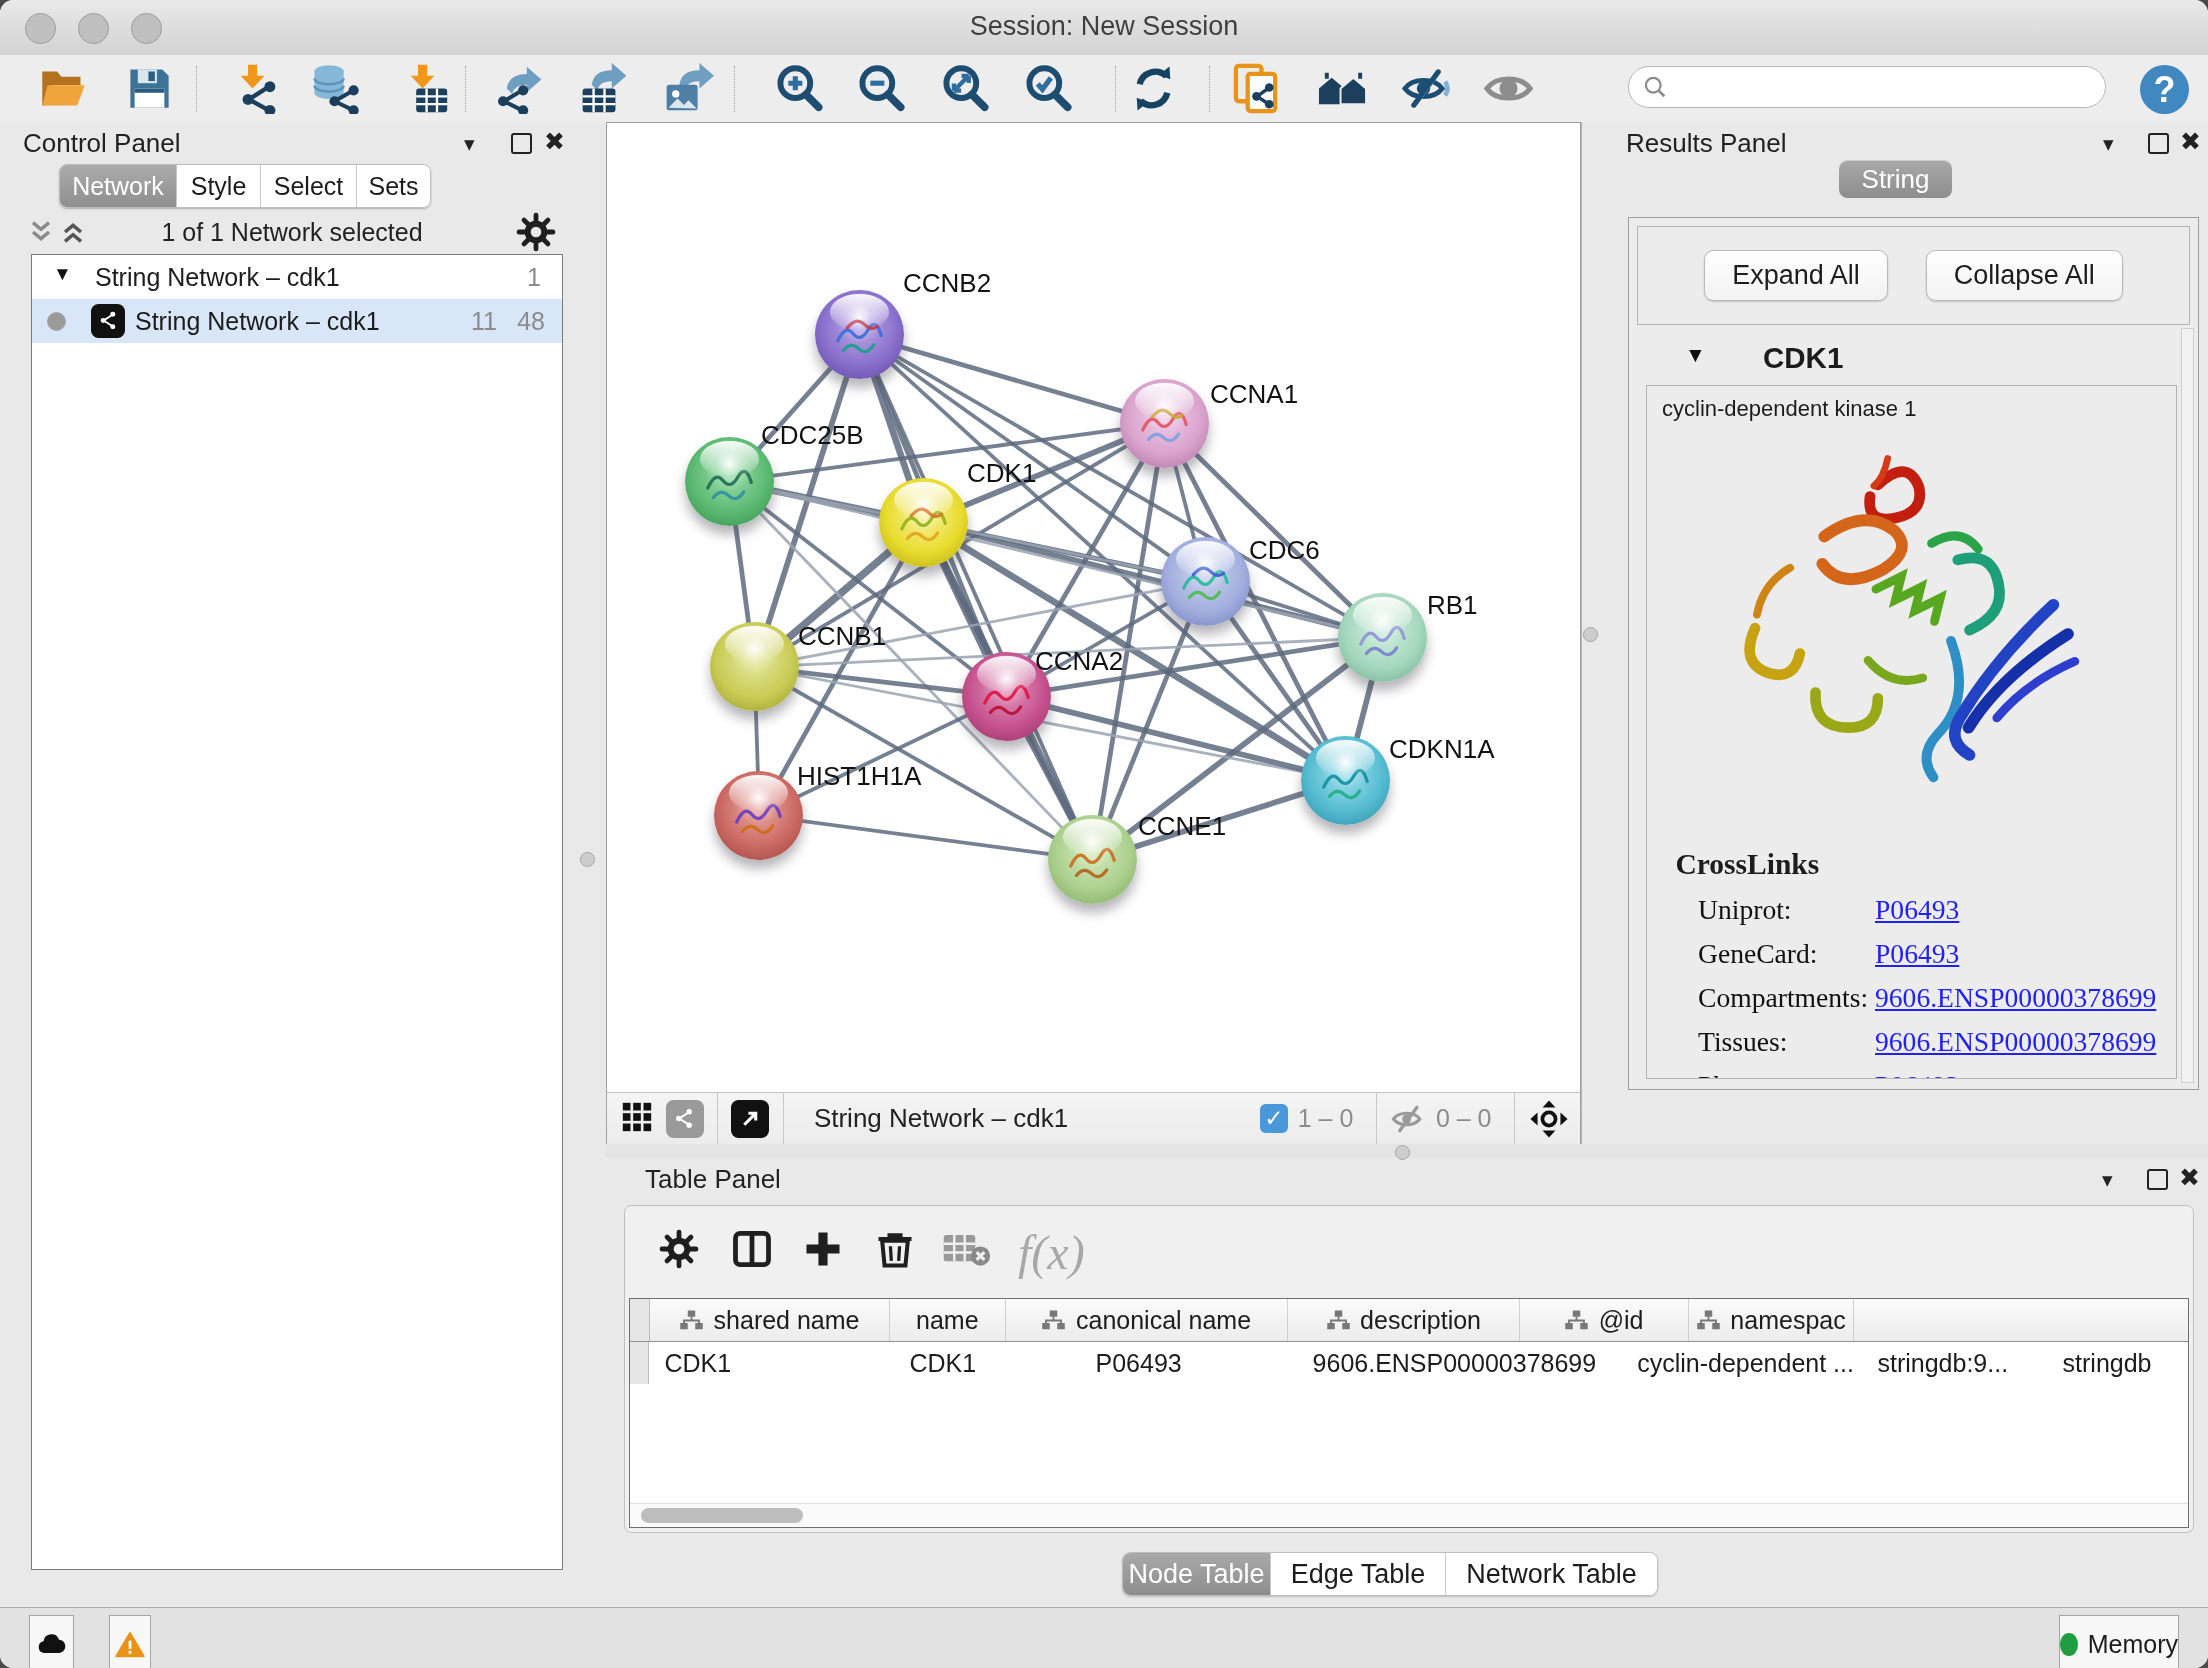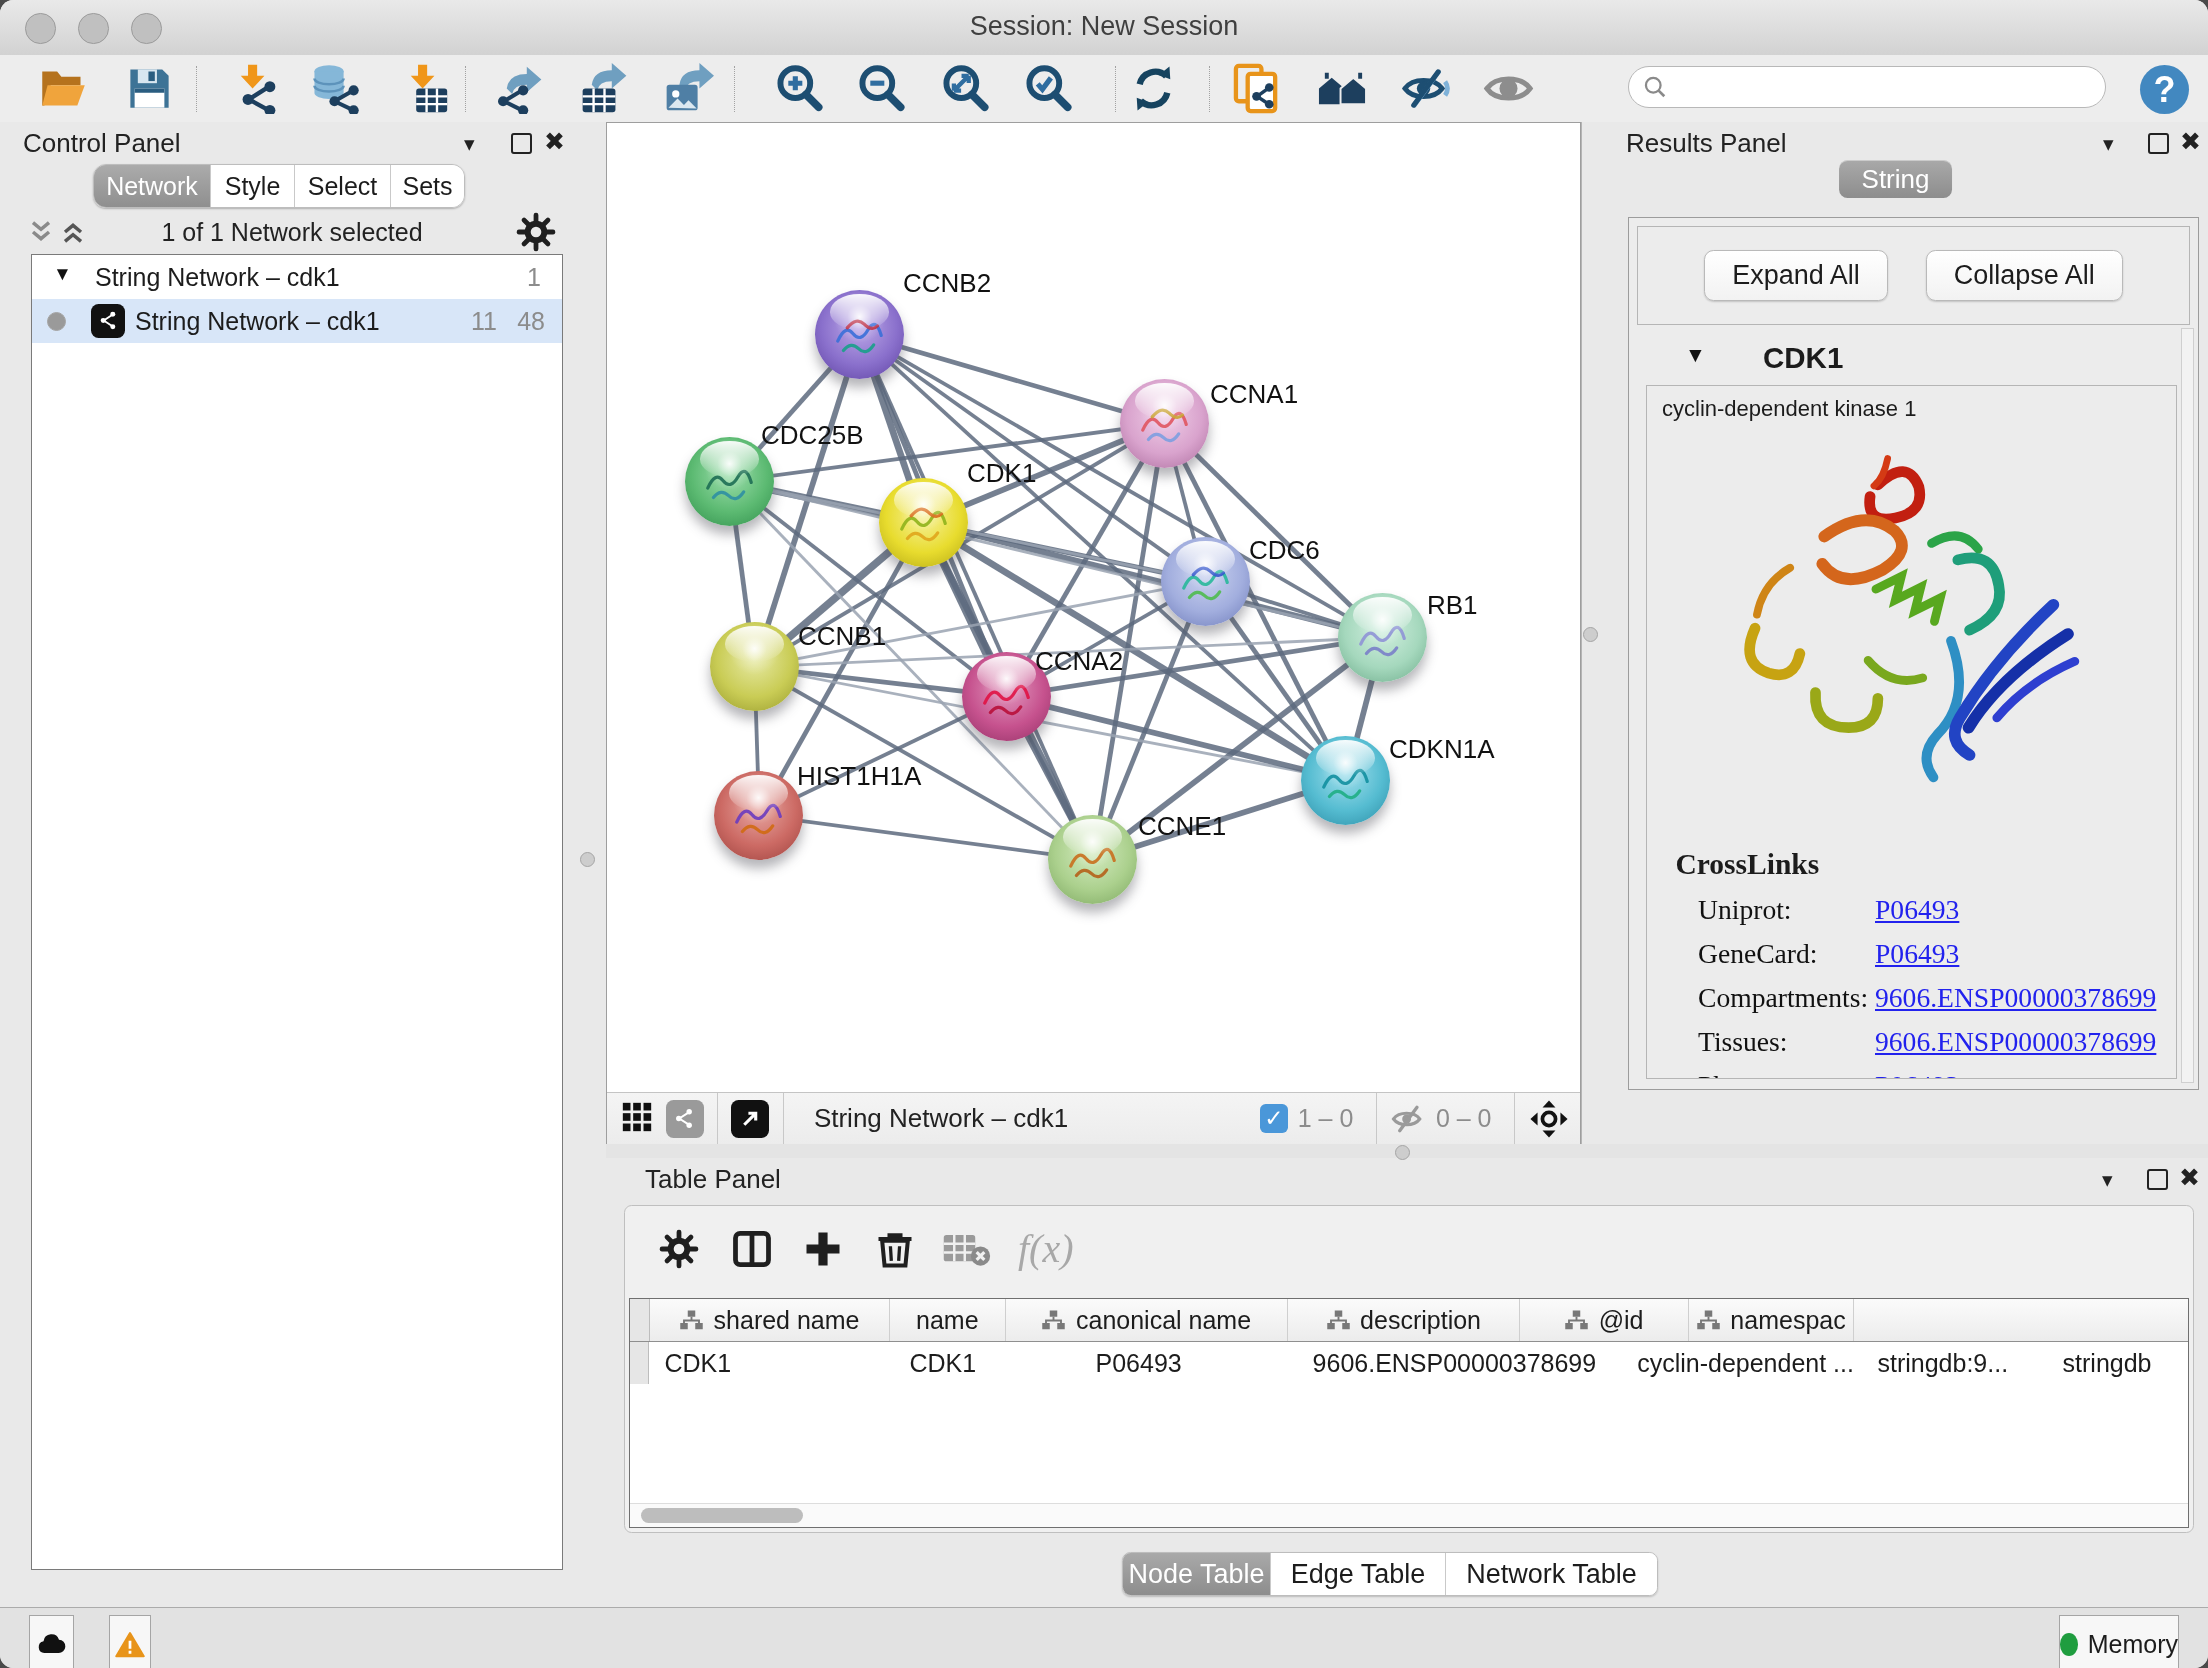--- a/index.html
+++ b/index.html
@@ -26,21 +26,21 @@
   .help-btn{position:absolute;left:2140px;top:9.5px;width:49px;height:49px;border-radius:50%;
     background:#4288c0;color:#fff;font-size:36px;font-weight:bold;text-align:center;line-height:49px;}
   
   .control-panel{position:absolute;left:0;top:122px;width:606px;height:1486px;background:#e9e9e9;}
   .panel-head{position:absolute;left:0;top:0;width:100%;height:38px;}
   .panel-title{position:absolute;left:23px;top:5.7px;font-size:26px;color:#222;}
   .ph-tri{position:absolute;top:9.5px;font-size:21px;color:#222;}
   .ph-box{position:absolute;top:10.5px;width:17px;height:17px;border:2.4px solid #222;border-radius:2.9px;}
   .ph-x{position:absolute;top:4.8px;font-size:25px;font-weight:bold;color:#222;}
   .tabs{position:absolute;left:59px;top:42px;height:42px;display:flex;
-    border-radius:13px;overflow:hidden;box-shadow:0 1px 1.9px rgba(0,0,0,.25);border:1px solid #bdbdbd;margin-left:34px;}
+    border-radius:8px;overflow:hidden;box-shadow:0 1px 1.9px rgba(0,0,0,.25);border:1px solid #bdbdbd;}
   .tab{height:42px;display:flex;align-items:center;justify-content:center;font-size:25px;
     background:#fff;border-right:1px solid #c9c9c9;box-sizing:border-box;}
   .tab:last-child{border-right:none;}
   .tab.sel{background:linear-gradient(#ababab,#8f8f8f);color:#fff;}
   .cp-toolbar{position:absolute;left:21px;top:92px;width:542px;height:36px;}
   .chev{position:absolute;top:1.9px;width:32px;height:32px;}
   .cp-status{position:absolute;left:0;top:3.8px;width:100%;text-align:center;font-size:25px;color:#222;}
   .cp-gear{position:absolute;left:493px;top:-3.8px;width:44px;height:44px;}
   .list-box{position:absolute;left:31px;top:132px;width:532px;height:1316px;background:#fff;
     border:1.9px solid #7a7a7a;box-sizing:border-box;}
@@ -103,21 +103,21 @@
   .cllabel{position:absolute;left:51px;top:3.8px;color:#111;}
   .cllink{position:absolute;left:228px;top:3.8px;color:#2222ee;text-decoration:underline;}
   .rp-scroll{position:absolute;right:3.8px;top:110px;width:11.4px;bottom:5.7px;background:#f2f2f2;border:1px solid #cfcfcf;}
   
   .table-panel{position:absolute;left:606px;top:1158px;width:1603px;height:449px;background:#e9e9e9;}
   .tp-container{position:absolute;left:18px;top:47px;width:1570px;height:328px;background:#f0f0f0;
     border:1.9px solid #bfbfbf;border-radius:7.6px;box-sizing:border-box;}
   .tp-icons{position:absolute;left:0;top:0;width:100%;height:90px;}
   .tpicon{position:absolute;top:21px;width:44px;height:44px;}
   .tpicon svg{width:100%;height:100%;}
-  .fx{position:absolute;top:19px;font-size:40px;color:#a8a8a8;font-style:italic;
+  .fx{position:absolute;top:19px;font-size:48px;color:#a8a8a8;font-style:italic;
     font-family:"Liberation Serif","DejaVu Serif",serif;}
   .table-box{position:absolute;left:3.8px;right:3.8px;top:92px;bottom:3.8px;background:#fff;
     border:1.9px solid #6f6f6f;box-sizing:border-box;overflow:hidden;}
   .thead{display:flex;height:42px;background:linear-gradient(#fbfbfb,#ececec);border-bottom:1.9px solid #8f8f8f;}
   .gutter{width:19px;background:#e6e6e6;border-right:1px solid #bdbdbd;}
   .th{display:flex;align-items:center;justify-content:center;gap:9.5px;font-size:25px;
     border-right:1px solid #cfcfcf;box-sizing:border-box;overflow:hidden;white-space:nowrap;}
   .treeicon{width:25px;height:25px;flex:none;}
   .trow{display:flex;height:42px;}
   .td{font-size:25px;display:flex;align-items:center;justify-content:center;box-sizing:border-box;

